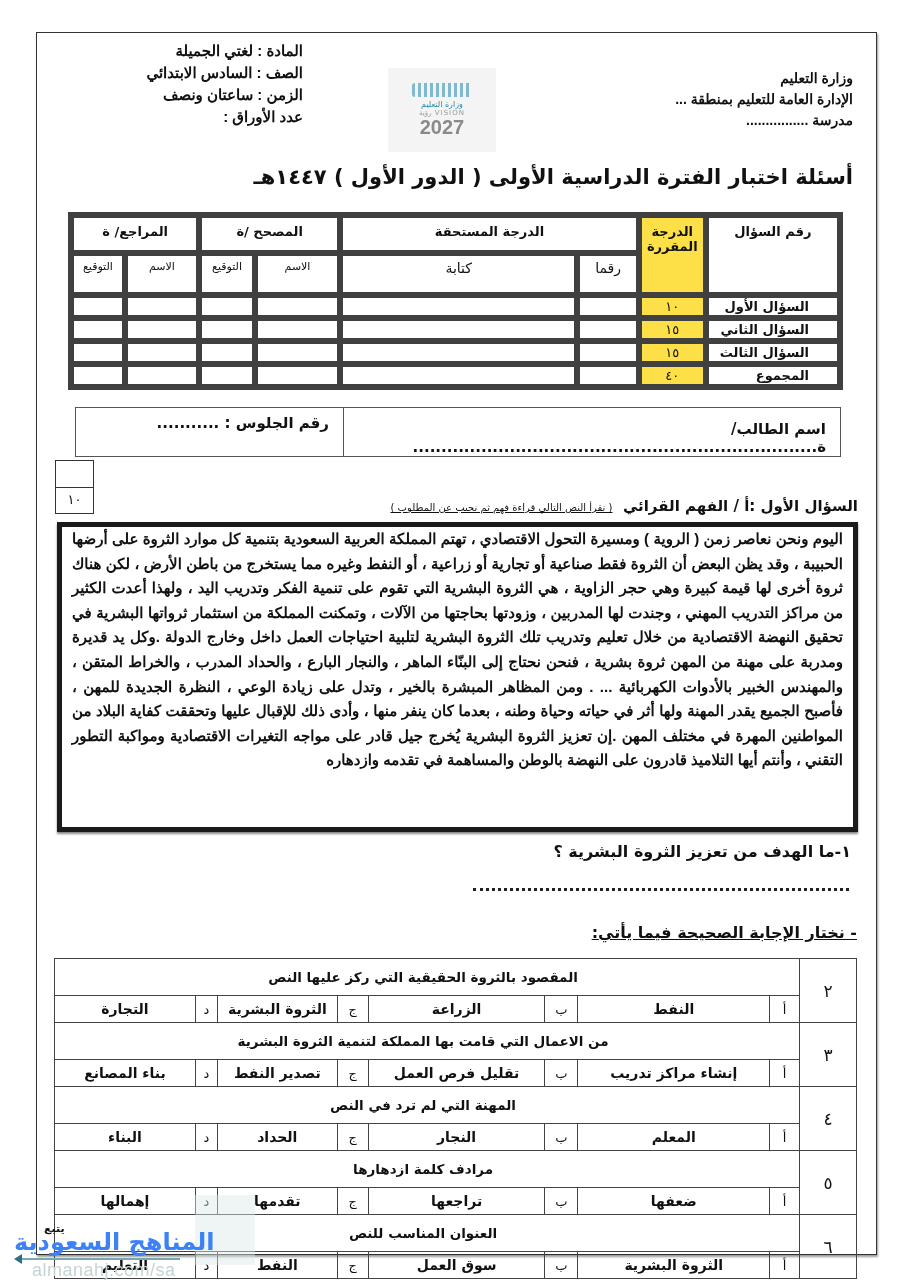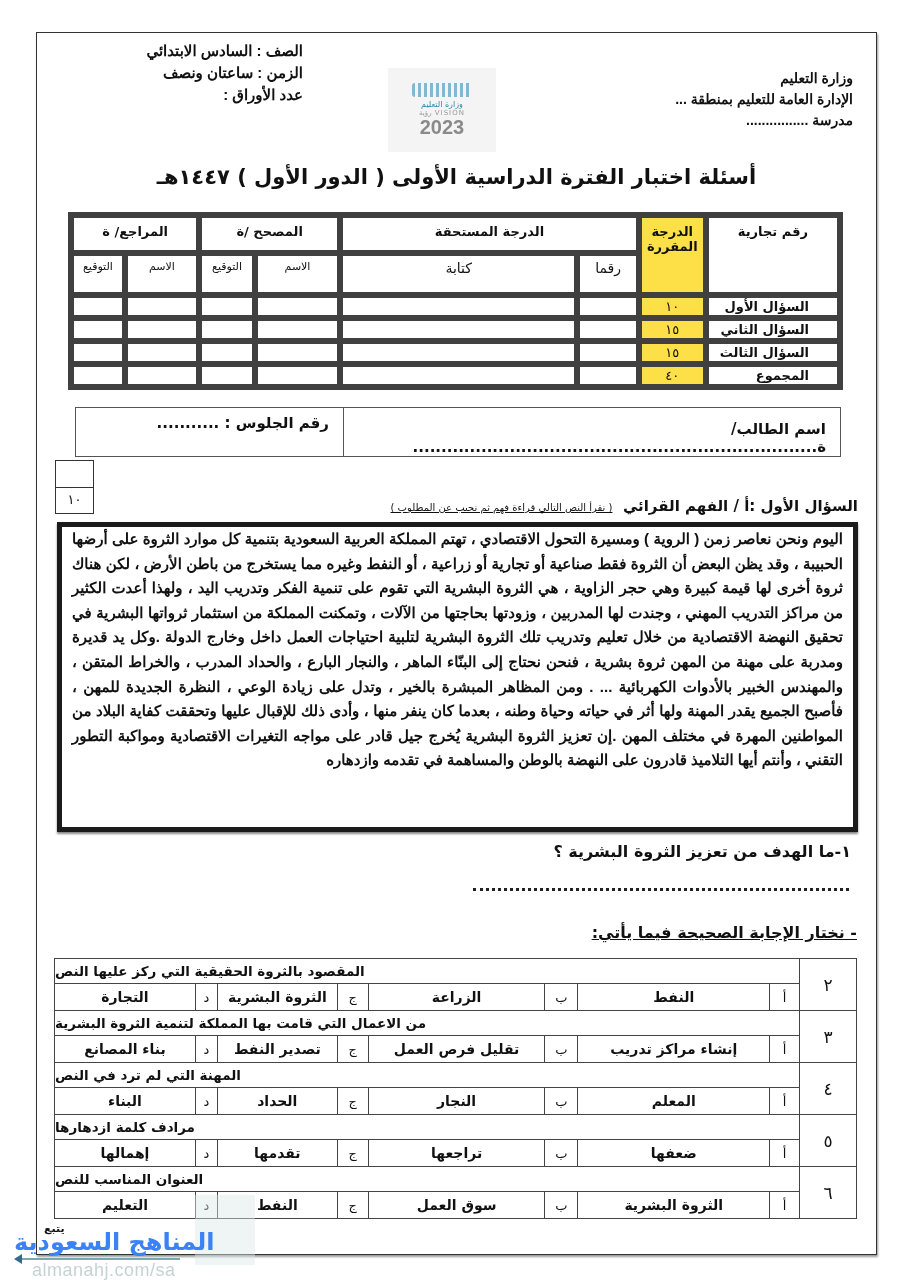--- a/index.html
+++ b/index.html
@@ -13,21 +13,21 @@
   
   .hdr-right { right: 60px; top: 68px; width: 240px; font-family: "Liberation Sans", sans-serif; font-weight: bold; font-size: 14px; line-height: 21px; text-align: right; }
   .hdr-left { right: 610px; top: 40px; width: 220px; font-family: "Liberation Sans", sans-serif; font-weight: bold; font-size: 15px; line-height: 22px; text-align: right; }
 
   .logo { left: 388px; top: 68px; width: 108px; height: 84px; background: #f4f4f4; display: flex; flex-direction: column; align-items: center; justify-content: center; }
   .logo .dots { width: 60px; height: 14px; background: repeating-linear-gradient(90deg, #4f9fc0 0 3px, transparent 3px 6px); opacity: .7; border-radius: 3px; }
   .logo .moe { font-size: 8px; color: #2a8aa8; margin-top: 3px; }
   .logo .vision { font-size: 7px; color: #999; letter-spacing: 1px; }
   .logo .y2030 { font-size: 20px; font-weight: bold; color: #8a8a8a; line-height: 20px; direction: ltr; font-family: "Liberation Sans", sans-serif; }
 
-  .main-title { left: 60px; right: 60px; top: 165px; text-align: center; font-family: "DejaVu Sans", sans-serif; font-weight: bold; font-size: 21px; letter-spacing: 0; }
+  .main-title { left: 60px; right: 60px; top: 165px; text-align: right; font-family: "DejaVu Sans", sans-serif; font-weight: bold; font-size: 21px; letter-spacing: 0; }
 
   
   table { border-collapse: collapse; }
   .grade-table { position: absolute; left: 68px; top: 212px; width: 775px; font-family: "DejaVu Sans", sans-serif; }
   .grade-table td, .grade-table th { border: 6px solid #404040; font-weight: normal; text-align: center; vertical-align: top; }
   .grade-table .h1 th { height: 38px; font-size: 13px; padding-top: 6px; font-weight: bold; }
   .grade-table .h2 td { height: 42px; font-size: 11px; padding-top: 4px; }
   .grade-table .h2 td.big { font-size: 14px; }
   .grade-table .row td { height: 23px; font-size: 13px; vertical-align: middle; }
   .grade-table .row td.qname { text-align: right; padding-right: 28px; font-weight: bold; font-size: 13px; }
@@ -49,21 +49,21 @@
   .passage { left: 57px; top: 522px; width: 801px; height: 310px; border: 5px solid #1b1b1b; box-shadow: 0 2px 2px #888; padding: 0 10px 6px 10px; font-family: "Liberation Sans", sans-serif; font-weight: bold; font-size: 15px; line-height: 24.6px; text-align: justify; text-align-last: right; }
 
   .q1-question { right: 62px; top: 842px; font-size: 16px; font-weight: bold; }
   .q1-answer-line { left: 473px; top: 875px; width: 376px; height: 16px; border-bottom: 3px dotted #222; }
 
   .mcq-heading { right: 56px; top: 923px; font-size: 16px; font-weight: bold; text-decoration: underline; }
 
   .mcq-table { position: absolute; left: 54px; top: 958px; width: 803px; font-family: "DejaVu Sans", sans-serif; }
   .mcq-table td { border: 1px solid #444; font-size: 14px; font-weight: bold; height: 27px; vertical-align: middle; }
   .mcq-table td.num { width: 57px; text-align: center; font-size: 17px; font-weight: normal; }
-  .mcq-table td.stem { text-align: left; padding-right: 8px; font-size: 13.5px; height: 25px; }
+  .mcq-table td.stem { text-align: center; padding-right: 8px; font-size: 13.5px; height: 37px; }
   .mcq-table td.letter { text-align: center; font-weight: normal; font-size: 13px; }
   .mcq-table td.opt { text-align: center; }
 
   .continue { left: 44px; top: 1222px; font-size: 11px; font-weight: bold; }
   .watermark-url { left: 32px; top: 1260px; font-size: 18px; color: #c6d3d3; font-family: Liberation Sans, sans-serif; direction: ltr; letter-spacing: 0.5px; }
   .watermark-ar { left: 14px; top: 1228px; font-size: 24px; color: #3b82f6; font-weight: bold; }
   .watermark-arrow { left: 20px; top: 1258px; width: 160px; height: 2px; background: #7aa7b0; }
   .watermark-arrow::before { content: ""; position: absolute; left: -6px; top: -4px; border-right: 8px solid #2d6f8a; border-top: 5px solid transparent; border-bottom: 5px solid transparent; }
   .watermark-sq { left: 195px; top: 1195px; width: 60px; height: 70px; background: rgba(220,232,230,0.45); }
 </style>
@@ -75,45 +75,46 @@
 <div class="abs hdr-right">
   <div>وزارة التعليم</div>
   <div>الإدارة العامة للتعليم بمنطقة ...</div>
   <div>مدرسة ................</div>
 </div>
 
 <div class="abs logo">
   <div class="dots"></div>
   <div class="moe">وزارة التعليم</div>
   <div class="vision">VISION رؤية</div>
-  <div class="y2030">2023</div>
+  <div class="y2030">2027</div>
 </div>
 
 <div class="abs hdr-left">
+  <div>المادة : لغتي الجميلة</div>
   <div>الصف : السادس الابتدائي</div>
   <div>الزمن : ساعتان ونصف</div>
   <div>عدد الأوراق :</div>
 </div>
 
 <div class="abs main-title">أسئلة اختبار الفترة الدراسية الأولى ( الدور الأول ) ١٤٤٧هـ</div>
 
 <table class="grade-table">
   <colgroup>
     <col style="width:135px">
       <col style="width:67px">
       <col style="width:62px">
       <col style="width:240px">
     <col style="width:86px">
       <col style="width:56px">
       <col style="width:75px">
       <col style="width:54px">
   </colgroup>
   <tbody>
       <tr class="h1">
-    <th rowspan="2" class="corner">رقم تجارية</th>
+    <th rowspan="2" class="corner">رقم السؤال</th>
     <th rowspan="2" class="corner shaded">الدرجة المقررة</th>
     <th colspan="2">الدرجة المستحقة</th>
     <th colspan="2">المصحح /ة</th>
     <th colspan="2">المراجع/ ة</th>
   </tr>
   <tr class="h2">
     <td class="big">رقما</td>
     <td class="big">كتابة</td>
     <td>الاسم</td>
     <td>التوقيع</td>

